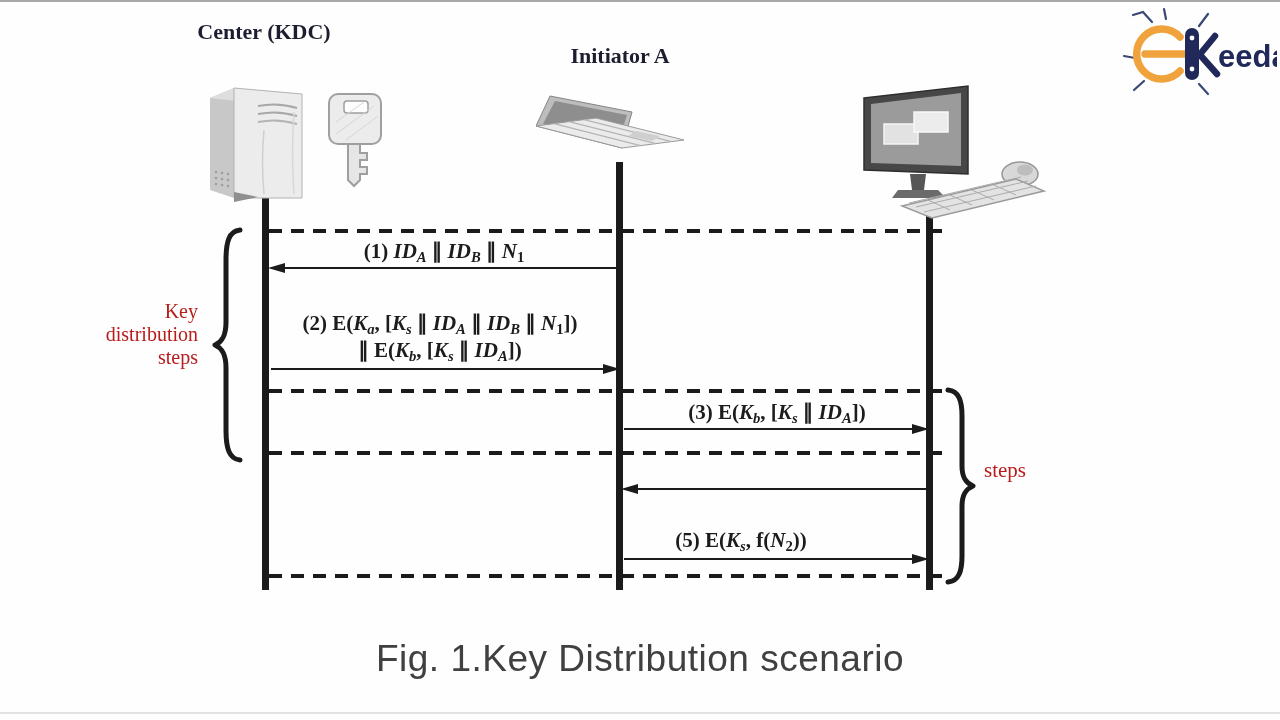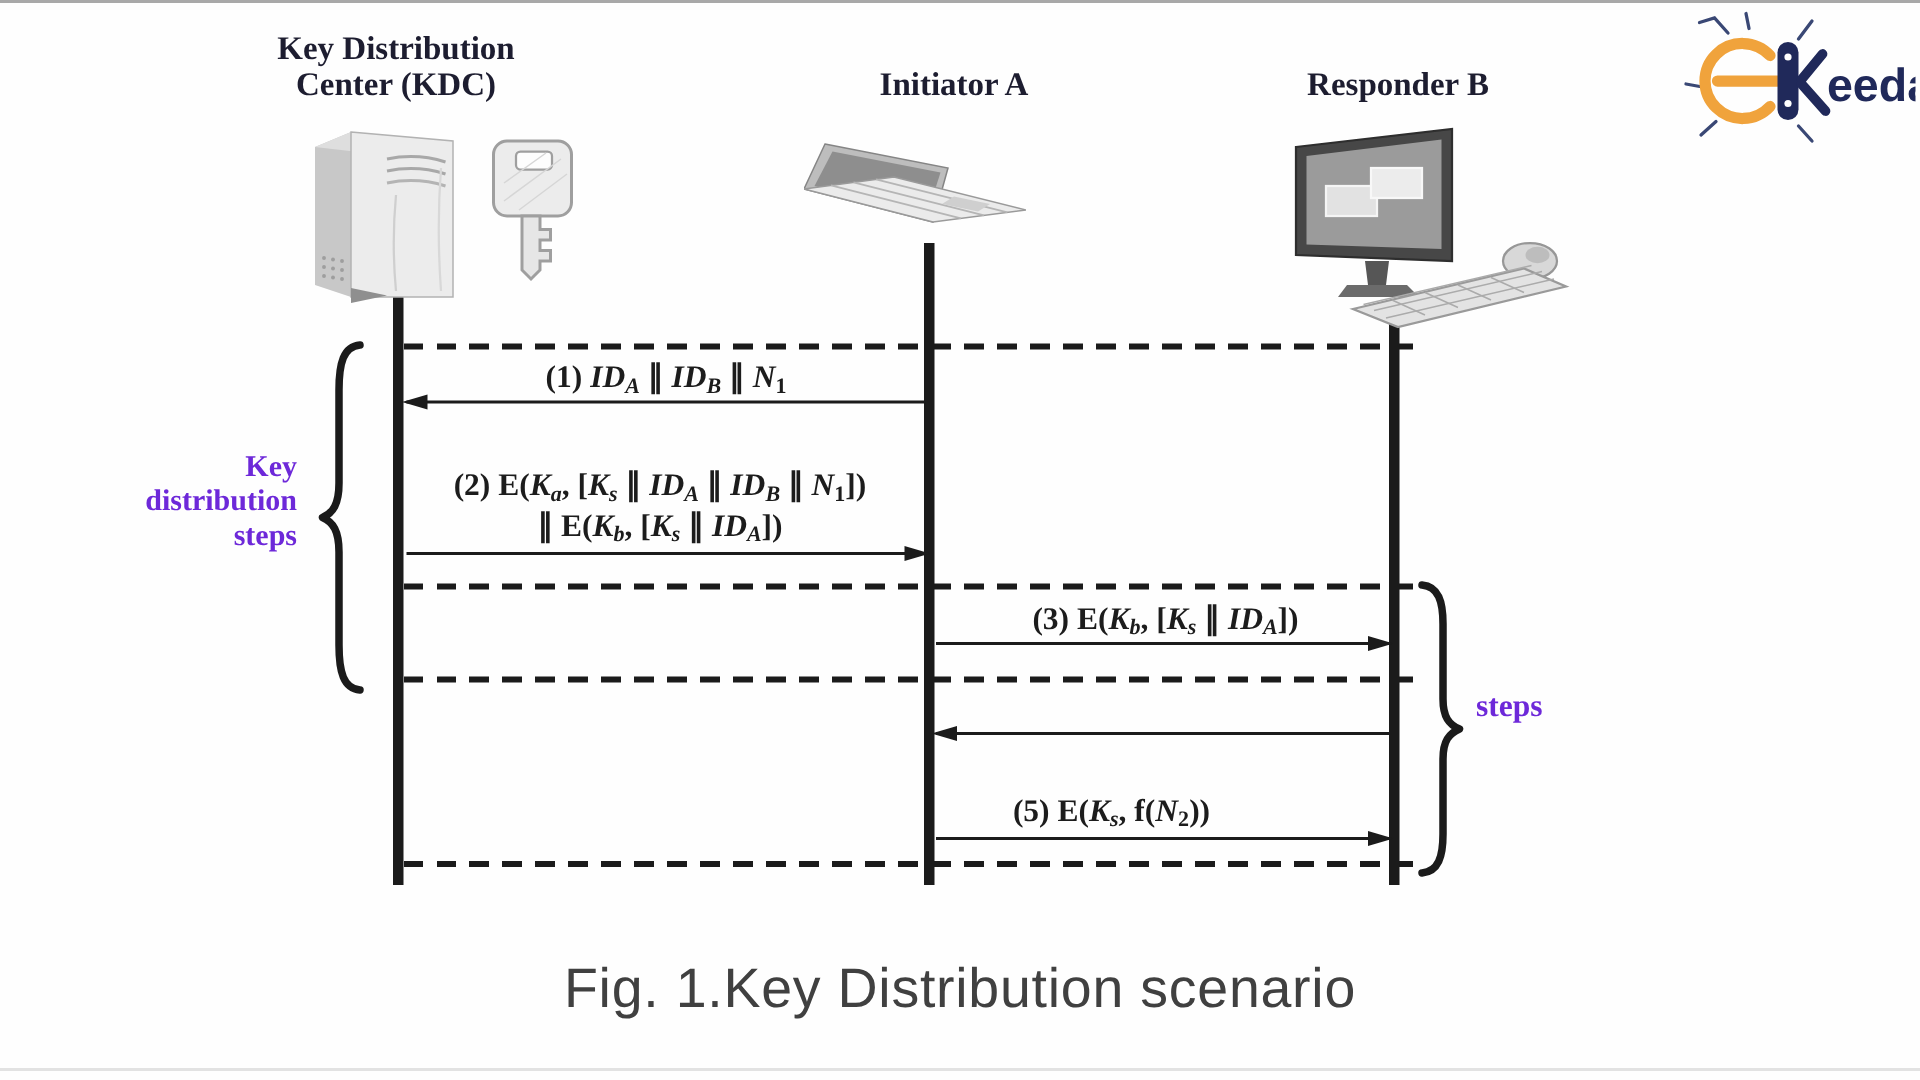--- a/index.html
+++ b/index.html
@@ -5,21 +5,21 @@
   html,body{margin:0;padding:0;background:#fff;}
   .stage{position:relative;width:1280px;height:720px;background:#fefefe;overflow:hidden;
          font-family:"Liberation Serif",serif;color:#1c1c1c;}
   .rule{position:absolute;left:0;width:1280px;height:2px;}
   .rule-top{top:0;background:#a8a8a8;}
   .rule-bottom{top:712px;background:#e2e2e2;}
 
   
   .actor-label{position:absolute;text-align:center;font-weight:700;font-size:22px;line-height:24px;color:#1d1d30;}
   .actor-kdc{left:144px;top:20px;width:240px;}
-  .actor-a{left:536px;top:44px;width:200px;}
+  .actor-a{left:520px;top:44px;width:200px;}
   .actor-b{left:832px;top:44px;width:200px;}
 
   
   .lifeline{position:absolute;width:7px;background:#1b1b1b;}
   .ll-kdc{left:262px;top:196px;height:394px;}
   .ll-a{left:616px;top:162px;height:428px;}
   .ll-b{left:926px;top:202px;height:388px;}
 
   
   .dash{position:absolute;left:269px;width:673px;height:4px;
@@ -44,21 +44,21 @@
   .m2{left:264px;width:352px;top:310px;}
   .m3{left:628px;width:298px;top:399px;}
   .m4{left:628px;width:298px;top:459px;}
   .m5{left:592px;width:298px;top:527px;}
   .seg-b{font-weight:700;}
   .seg-i,.seg-is{font-style:italic;}
   .msg sub{font-size:0.7em;line-height:0;vertical-align:-0.25em;}
 
   
   .brace{position:absolute;}
-  .group-label{position:absolute;font-weight:700;color:#6d28d9;}
+  .group-label{position:absolute;font-weight:400;color:#b91c1c;}
   .gl-left{left:40px;top:300px;width:158px;text-align:right;font-size:20px;line-height:23px;}
   .gl-right{left:984px;top:458px;width:200px;text-align:left;font-size:21px;line-height:25px;}
 
   
   .icon{position:absolute;}
   .ic-server{left:200px;top:82px;}
   .ic-key{left:324px;top:90px;}
   .ic-laptop{left:536px;top:94px;}
   .ic-desktop{left:858px;top:84px;}
   .logo{position:absolute;left:1122px;top:6px;}
@@ -183,28 +183,24 @@
     <path d="M 58,31 A 25,25 0 1 0 58,65" fill="none" stroke="#f0a33c" stroke-width="7.5" stroke-linecap="round"></path>
     <line x1="23" y1="48" x2="63" y2="48" stroke="#f0a33c" stroke-width="7.5" stroke-linecap="round"></line>
     <rect x="63" y="22" width="14" height="52" rx="7" fill="#20295a"></rect>
     <circle cx="70" cy="32" r="2.4" fill="#ffffff"></circle>
     <circle cx="70" cy="63" r="2.4" fill="#ffffff"></circle>
     <path d="M79,47 L93,30 M79,50 L95,68" stroke="#20295a" stroke-width="6.5" stroke-linecap="round"></path>
     <text x="96" y="61" font-family="Liberation Sans, sans-serif" font-size="31" font-weight="700" fill="#20295a">eeda</text>
   </svg>
 
   <div class="actor-label actor-kdc">
-    <div>Key Distribution</div>
     <div>Center (KDC)</div>
   </div>
   <div class="actor-label actor-a">
     <div>Initiator A</div>
-  </div>
-  <div class="actor-label actor-b">
-    <div>Responder B</div>
   </div>
 
   <svg class="brace" style="left:212px;top:226px;" width="32" height="238" viewBox="0 0 32 238">
     <path d="M 28,4 C 17,5 14,16 14,34 L 14,96 C 14,110 10,116 3,119 C 10,122 14,128 14,142 L 14,204 C 14,222 17,233 28,234" fill="none" stroke="#1b1b1b" stroke-width="5" stroke-linecap="round" stroke-linejoin="round"></path>
   </svg>
   <svg class="brace" style="left:944px;top:386px;" width="34" height="200" viewBox="0 0 34 200">
     <path d="M 4,4 C 15,5 18,15 18,30 L 18,80 C 18,92 22,97 29,100 C 22,103 18,108 18,120 L 18,170 C 18,185 15,195 4,196" fill="none" stroke="#1b1b1b" stroke-width="5" stroke-linecap="round" stroke-linejoin="round"></path>
   </svg>
 
   <div class="group-label gl-left">

